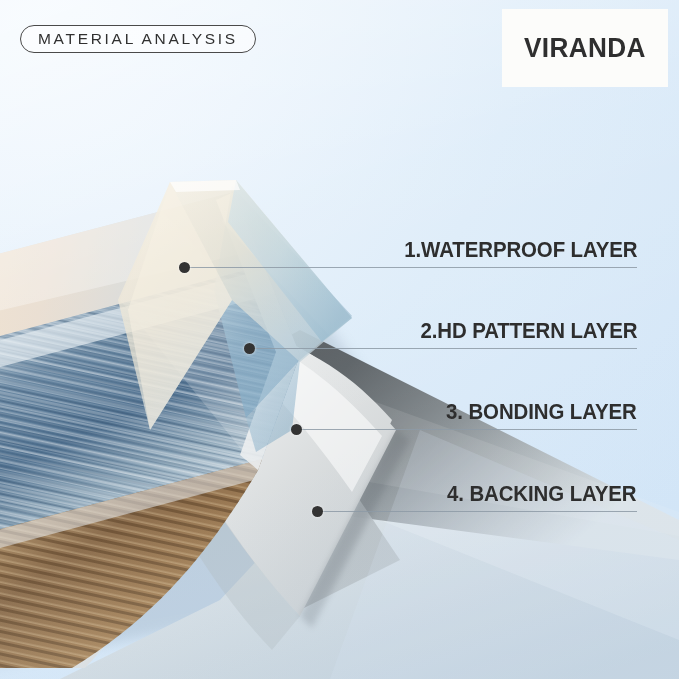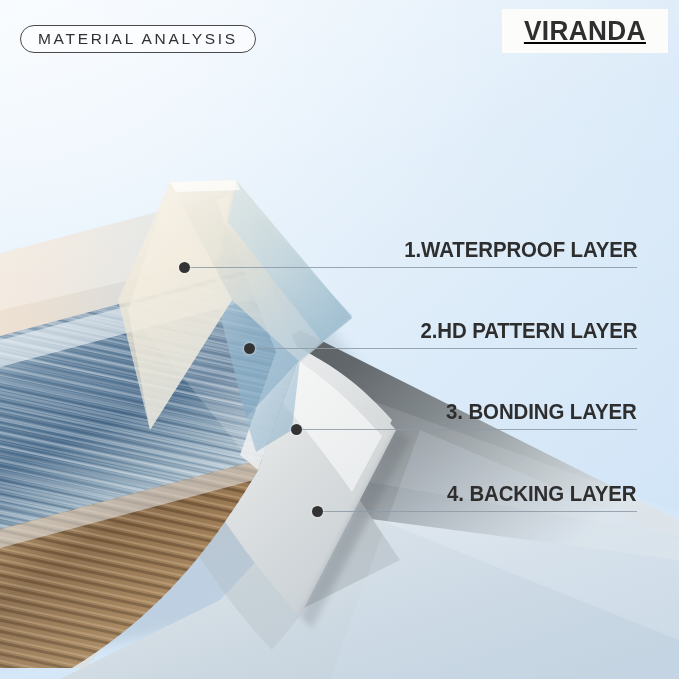--- a/index.html
+++ b/index.html
@@ -71,26 +71,25 @@
     white-space: nowrap;
     transform: scaleX(0.94);
     transform-origin: left center;
   }
 
   .logo-box {
     position: absolute;
     left: 502px;
     top: 9px;
     width: 166px;
-    height: 44px;
+    height: 78px;
     background: #fcfcfa;
     display: flex;
     align-items: center;
     justify-content: center;
-    text-decoration: underline;
   }
   .logo-text {
     font-size: 27px;
     font-weight: 700;
     color: #2f2f2f;
     letter-spacing: 0.4px;
     transform: scaleX(0.97);
   }
 
   

